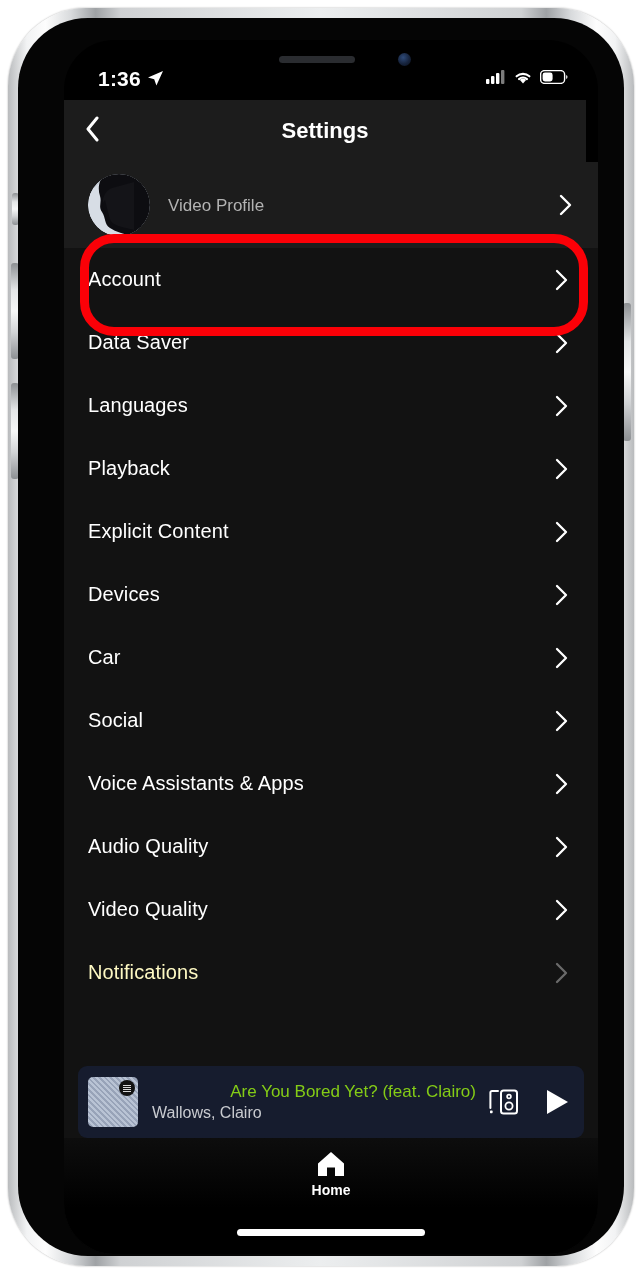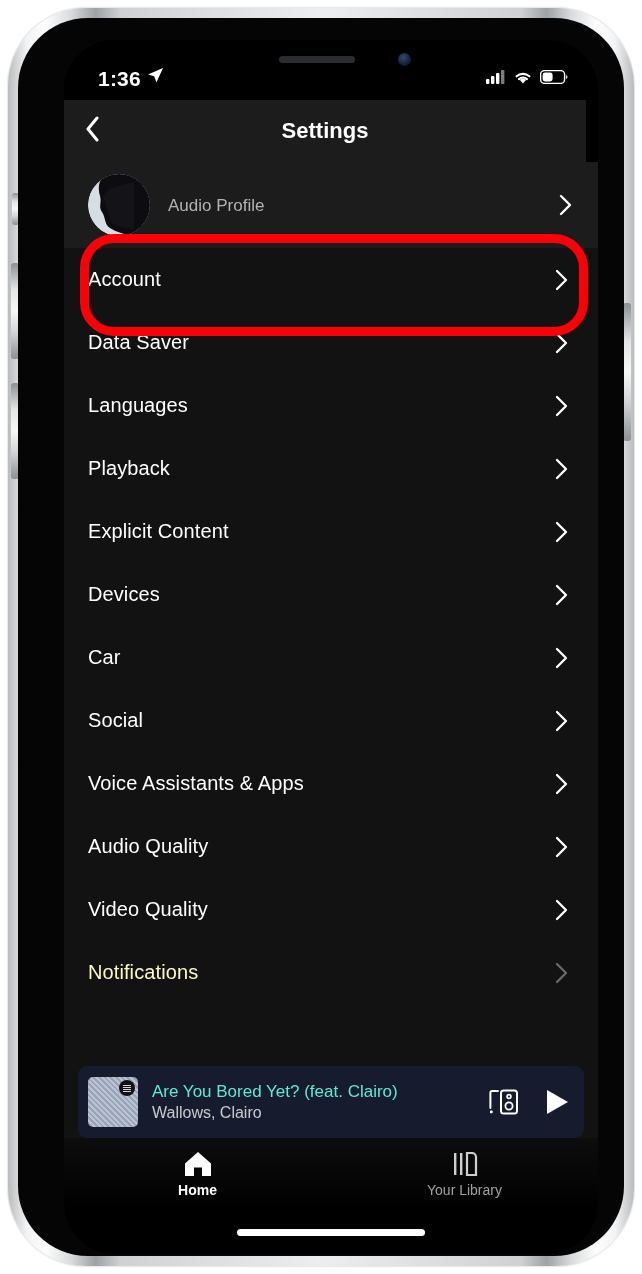--- a/index.html
+++ b/index.html
@@ -74,21 +74,21 @@
   }
 
   
   #status-bar {
     position: absolute; top: 0; left: 0; right: 0;
     height: 60px;
     display: flex; align-items: center; justify-content: space-between;
     padding: 18px 30px 0 34px;
     color: #fff; z-index: 30;
   }
-  #status-left { display: flex; align-items: flex-start; gap: 6px; }
+  #status-left { display: flex; align-items: flex-end; gap: 6px; }
   #status-time { font-size: 21px; font-weight: 700; letter-spacing: .2px; }
   #status-right { display: flex; align-items: center; gap: 7px; }
 
   
   #nav-bar {
     position: absolute; top: 60px; left: 0; right: 12px;
     height: 62px;
     display: flex; align-items: center;
     background: #1c1c1c;
   }
@@ -188,22 +188,22 @@
     width: 16px; height: 16px; border-radius: 50%;
     background: #121212;
     display: flex; align-items: center; justify-content: center;
   }
   #album-badge i {
     display:block; width: 8px; height: 7px;
     background: repeating-linear-gradient(180deg,#d8d8d8 0 1px,transparent 1px 2px);
   }
   #np-text { flex: 1; margin-left: 14px; min-width: 0; }
   #np-title {
-    color: #5eead4; font-size: 17px; font-weight: 400; line-height: 21px;
-    white-space: nowrap; overflow: hidden; text-overflow: ellipsis;
+    color: #84cc16; font-size: 17px; font-weight: 400; line-height: 21px;
+    white-space: nowrap; overflow: hidden; text-overflow: ellipsis; text-align: right;
   }
   #np-artist {
     color: #c9cbd0; font-size: 16px; line-height: 21px;
     white-space: nowrap; overflow: hidden; text-overflow: ellipsis;
   }
   #np-controls { display: flex; align-items: center; gap: 24px; padding-left: 12px; }
   .np-btn { cursor: pointer; display: flex; align-items: center; }
 
   
   #tab-bar {
@@ -309,21 +309,21 @@
                 <ellipse cx="24" cy="34" rx="26" ry="28" fill="#d7dde5"></ellipse>
                 <path d="M30 -4 C14 -4 8 10 12 22 C14 29 10 32 14 38 C18 44 16 50 22 54
                          C28 58 36 60 44 62 L62 62 L62 -4 Z" fill="#0d0d11"></path>
                 <path d="M24 14 C14 18 13 30 18 36 C22 41 20 46 26 50 C31 53 40 54 46 56
                          L46 8 Z" fill="#141418"></path>
                 <path d="M17 26 C13 30 14 35 18 38 C15 42 18 45 22 46" fill="#0d0d11"></path>
               </g>
             </svg>
           </div>
           <div id="profile-text">
-            <div id="profile-sub">Audio Profile</div>
+            <div id="profile-sub">Video Profile</div>
           </div>
           <span class="chev">
             <svg width="13" height="22" viewBox="0 0 13 22">
               <path d="M2 2 L11 11 L2 20" stroke="#ffffff" stroke-width="2.4" fill="none" stroke-linecap="round" stroke-linejoin="round"></path>
             </svg>
           </span>
         </div>
 
         <div id="settings-list">
 
@@ -470,29 +470,19 @@
 
       <div id="tab-bar">
         <div class="tab-item active">
           <span>
             <svg width="30" height="28" viewBox="0 0 30 28">
               <path d="M15 2 L28 13.6 V26 H19 V17.4 H11 V26 H2 V13.6 Z" fill="#fff"></path>
             </svg>
           </span>
           <span class="tab-label">Home</span>
         </div>
-        <div class="tab-item">
-          <span>
-            <svg width="30" height="28" viewBox="0 0 30 28">
-              <rect x="4" y="3" width="2.4" height="22" fill="#cfcfcf"></rect>
-              <rect x="10" y="3" width="2.4" height="22" fill="#cfcfcf"></rect>
-              <path d="M17 3 H22 a4 4 0 0 1 4 4 V25 H17 Z" stroke="#cfcfcf" stroke-width="2.2" fill="none"></path>
-            </svg>
-          </span>
-          <span class="tab-label">Your Library</span>
-        </div>
       </div>
 
       <div id="home-indicator"></div>
 
     </div>
   </div>
 </div>
 
 </body></html>

